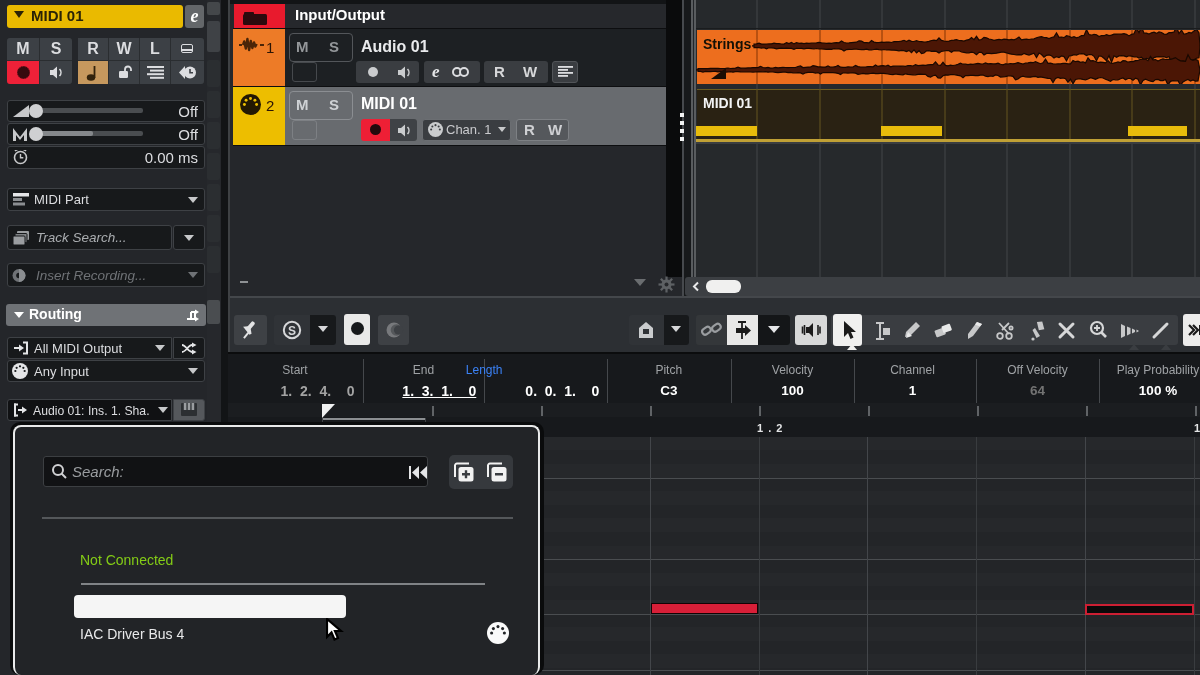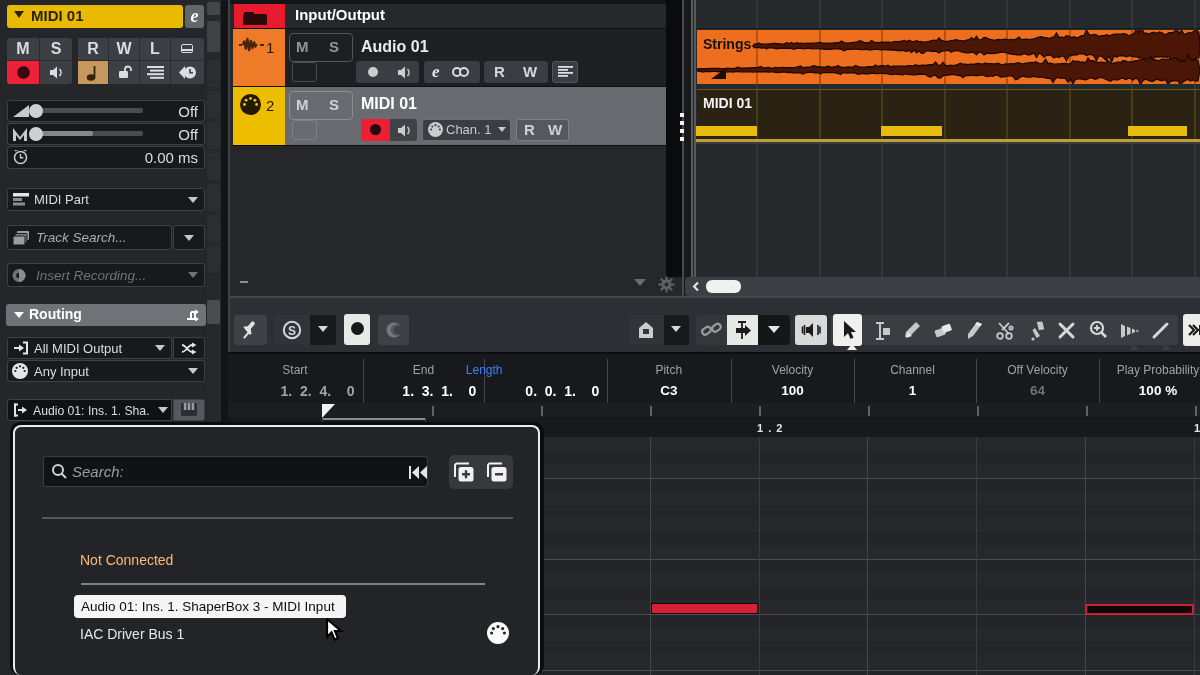--- a/index.html
+++ b/index.html
@@ -538,21 +538,21 @@
     <div class="ab" style="left:871.2px;top:5px;width:1px;height:44px;background:#45484c;"></div>
     <div class="ab" style="left:-13px;top:9px;width:160px;text-align:center;font-size:12px;color:#9fa2a5;">Start</div>
     <div class="ab" style="left:115.5px;top:9px;width:160px;text-align:center;font-size:12px;color:#9fa2a5;">End</div>
     <div class="ab" style="left:237.79999999999995px;top:9px;width:160px;text-align:left;font-size:12px;color:#3b82f6;">Length</div>
     <div class="ab" style="left:360.79999999999995px;top:9px;width:160px;text-align:center;font-size:12px;color:#9fa2a5;">Pitch</div>
     <div class="ab" style="left:484.5px;top:9px;width:160px;text-align:center;font-size:12px;color:#9fa2a5;">Velocity</div>
     <div class="ab" style="left:604.5px;top:9px;width:160px;text-align:center;font-size:12px;color:#9fa2a5;">Channel</div>
     <div class="ab" style="left:729.5px;top:9px;width:160px;text-align:center;font-size:12px;color:#9fa2a5;">Off Velocity</div>
     <div class="ab" style="left:850px;top:9px;width:160px;text-align:center;font-size:12px;color:#9fa2a5;">Play Probability</div>
     <div class="ab" style="left:-35.5px;top:29px;width:162px;text-align:right;font-size:14px;font-weight:bold;color:#a3a3a3;">1.&nbsp; 2.&nbsp; 4.&nbsp;&nbsp;&nbsp; 0</div>
-    <div class="ab" style="left:86.30000000000001px;top:29px;width:162px;text-align:right;font-size:14px;font-weight:bold;color:#fff;">1.&nbsp; 3.&nbsp; 1.&nbsp;&nbsp;&nbsp; 0</div>
+    <div class="ab" style="left:86.30000000000001px;top:29px;width:162px;text-align:right;font-size:14px;font-weight:bold;color:#fff;text-decoration:underline;">1.&nbsp; 3.&nbsp; 1.&nbsp;&nbsp;&nbsp; 0</div>
     <div class="ab" style="left:209.29999999999995px;top:29px;width:162px;text-align:right;font-size:14px;font-weight:bold;color:#fff;">0.&nbsp; 0.&nbsp; 1.&nbsp;&nbsp;&nbsp; 0</div>
     <div class="ab" style="left:360.79999999999995px;top:29px;width:160px;text-align:center;font-size:13.5px;font-weight:bold;color:#fff;">C3</div>
     <div class="ab" style="left:484.5px;top:29px;width:160px;text-align:center;font-size:13.5px;font-weight:bold;color:#fff;">100</div>
     <div class="ab" style="left:604.5px;top:29px;width:160px;text-align:center;font-size:13.5px;font-weight:bold;color:#fff;">1</div>
     <div class="ab" style="left:729.5px;top:29px;width:160px;text-align:center;font-size:13.5px;font-weight:bold;color:#737373;">64</div>
     <div class="ab" style="left:850px;top:29px;width:160px;text-align:center;font-size:13.5px;font-weight:bold;color:#fff;">100 %</div>
   </div>
 
 <div class="ab" id="rollruler" style="left:228px;top:403px;width:972px;height:34px;background:linear-gradient(to bottom,#1b1d20 0 14px,#17191c 14px 100%);">
     <div class="ab" style="left:204px;top:3px;width:2px;height:10px;background:#606366;"></div>
@@ -620,25 +620,24 @@
       </svg>
     </div>
   <div id="minusic" class="ab" style="left:472px;top:35px;">
       <svg width="20" height="20" viewBox="0 0 20 20" xmlns="http://www.w3.org/2000/svg">
         <path d="M1 15 V3.5 a2 2 0 0 1 2 -2 H15" stroke="#f2f2f2" stroke-width="2" fill="none"></path>
         <rect x="4.5" y="5" width="15" height="14.5" rx="2.5" fill="#f2f2f2"></rect>
         <path d="M8 12.2 h8 " stroke="#3a3d41" stroke-width="2.4"></path>
       </svg>
     </div>
   <div class="ab" style="left:27px;top:90px;width:471px;height:1.5px;background:#54575a;"></div>
-  <div class="ab" style="left:65px;top:125px;font-size:14px;color:#fdba74;">Not Connected</div>
+  <div class="ab" style="left:65px;top:125px;font-size:14px;color:#84cc16;">Not Connected</div>
   <div class="ab" style="left:66px;top:156px;width:404px;height:1.5px;background:#808386;"></div>
   <div class="ab" style="left:59px;top:168px;width:272px;height:23px;background:#f5f5f5;border-radius:4px;"></div>
-  <div class="ab" style="left:66px;top:172px;font-size:13.5px;color:#0c0c0c;">Audio 01: Ins. 1. ShaperBox 3 - MIDI Input</div>
-  <div class="ab" style="left:65px;top:199px;font-size:14px;color:#e8e9ea;">IAC Driver Bus 1</div>
+  <div class="ab" style="left:65px;top:199px;font-size:14px;color:#e8e9ea;">IAC Driver Bus 4</div>
   <div id="dinbig" class="ab" style="left:472px;top:195px;">
       <svg width="22" height="22" viewBox="0 0 22 22" xmlns="http://www.w3.org/2000/svg">
         <circle cx="11" cy="11" r="11" fill="#fafafa"></circle>
         <circle cx="11" cy="4.62" r="1.54" fill="#222427"></circle>
         <circle cx="6.38" cy="6.6" r="1.54" fill="#222427"></circle>
         <circle cx="15.62" cy="6.6" r="1.54" fill="#222427"></circle>
         <circle cx="4.62" cy="11" r="1.54" fill="#222427"></circle>
         <circle cx="17.380000000000003" cy="11" r="1.54" fill="#222427"></circle>
       </svg>
     </div>

